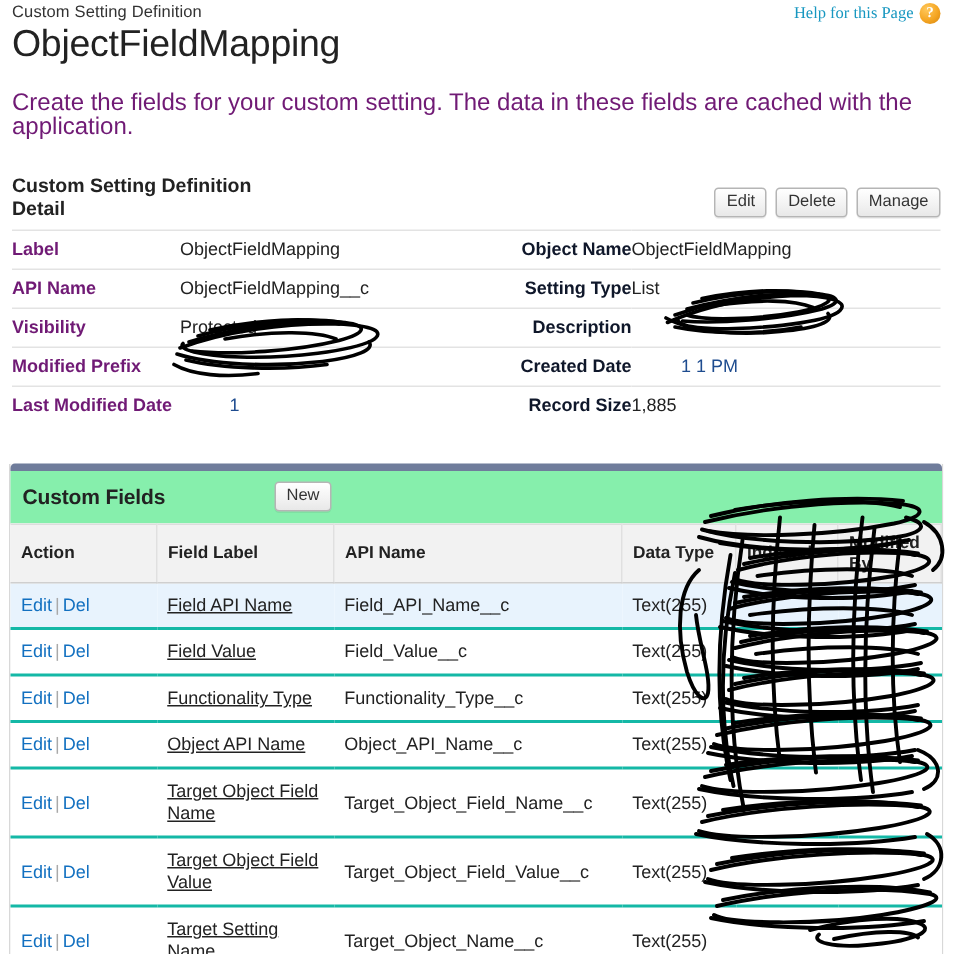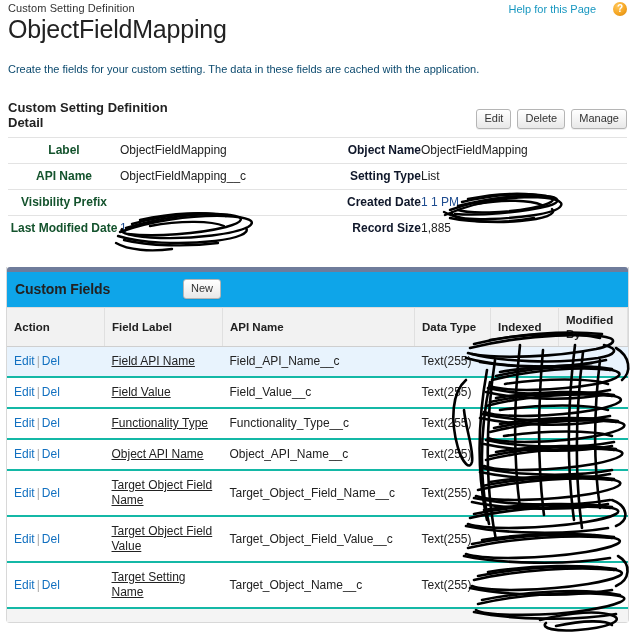--- a/index.html
+++ b/index.html
@@ -39,39 +39,40 @@
   }
   .help-link {
     position: absolute;
     top: 2px;
     right: 8px;
     font-size: 11px;
     color: #1797c0;
     text-decoration: none;
     display: flex;
     align-items: center;
-    gap: 17px;
+    gap: 4px;
+    font-family: Liberation Serif, serif;
   }
   .help-link .lbl { text-decoration: none; color:#1797c0; }
   .help-icon {
     width: 14px; height: 14px;
     border-radius: 50%;
     background: radial-gradient(circle at 35% 30%, #ffc85c 0%, #f5a623 55%, #d4820b 100%);
     color: #ffffff;
     font-size: 10px;
     font-weight: bold;
     line-height: 14px;
     text-align: center;
     display: inline-block;
   }
 
   .intro {
     margin: 17px 0 0 8px;
-    font-size: 11px;
-    color: #0c4a6e;
+    font-size: 16px;
+    color: #701a75;
     line-height: 16px;
   }
 
   
   .detail-section {
     margin-top: 22px;
     padding: 0 8px;
   }
   .detail-head {
     display: flex;
@@ -110,23 +111,23 @@
   }
   table.detail td {
     border-top: 1px solid #e3e3e3;
     padding: 5px 0 5px 0;
     font-size: 12px;
     vertical-align: top;
     height: 15px;
   }
   td.lab {
     width: 112px;
-    text-align: center;
+    text-align: left;
     font-weight: bold;
-    color: #14532d;
+    color: #701a75;
     padding-right: 10px;
     font-size: 11.5px;
     line-height: 14px;
   }
   td.val {
     width: 198px;
     color: #222222;
     font-size: 12px;
     line-height: 14px;
     position: relative;
@@ -141,41 +142,41 @@
     font-size: 11.5px;
     line-height: 14px;
   }
   td.val2 {
     color: #222222;
     font-size: 12px;
     line-height: 14px;
     position: relative;
     padding-left: 2px;
   }
-  .redacted-text { color: #1e4c8f; font-size: 12px; }
+  .redacted-text { color: #1e4c8f; font-size: 12px; padding-left: 33px; }
 
   
   .panel {
     margin: 26px 6px 0 6px;
     border: 1px solid #d8d8d8;
     border-top: none;
     border-radius: 0 0 4px 4px;
     background: #fafafa;
     position: relative;
   }
   .panel-topbar {
     height: 5px;
     background: #6f7c9b;
     border-radius: 3px 3px 0 0;
   }
   .panel-head {
     display: flex;
     align-items: center;
     padding: 7px 8px 8px 8px;
-    background: #0ea5e9;
+    background: #86efac;
   }
   .panel-title {
     font-size: 14px;
     font-weight: bold;
     color: #222222;
     width: 168px;
     letter-spacing: -0.1px;
   }
 
   table.fields {
@@ -266,21 +267,27 @@
         <td class="lab2">Object Name</td>
         <td class="val2">ObjectFieldMapping</td>
       </tr>
       <tr>
         <td class="lab">API Name</td>
         <td class="val">ObjectFieldMapping__c</td>
         <td class="lab2">Setting Type</td>
         <td class="val2">List</td>
       </tr>
       <tr>
-        <td class="lab">Visibility Prefix</td>
+        <td class="lab">Visibility</td>
+        <td class="val">Protected</td>
+        <td class="lab2">Description</td>
+        <td class="val2"></td>
+      </tr>
+      <tr>
+        <td class="lab">Modified Prefix</td>
         <td class="val"></td>
         <td class="lab2">Created Date</td>
         <td class="val2">
           <span class="redacted-text">1                            1 PM</span>
         </td>
       </tr>
       <tr>
         <td class="lab">Last Modified Date</td>
         <td class="val">
           <span class="redacted-text">1</span>

